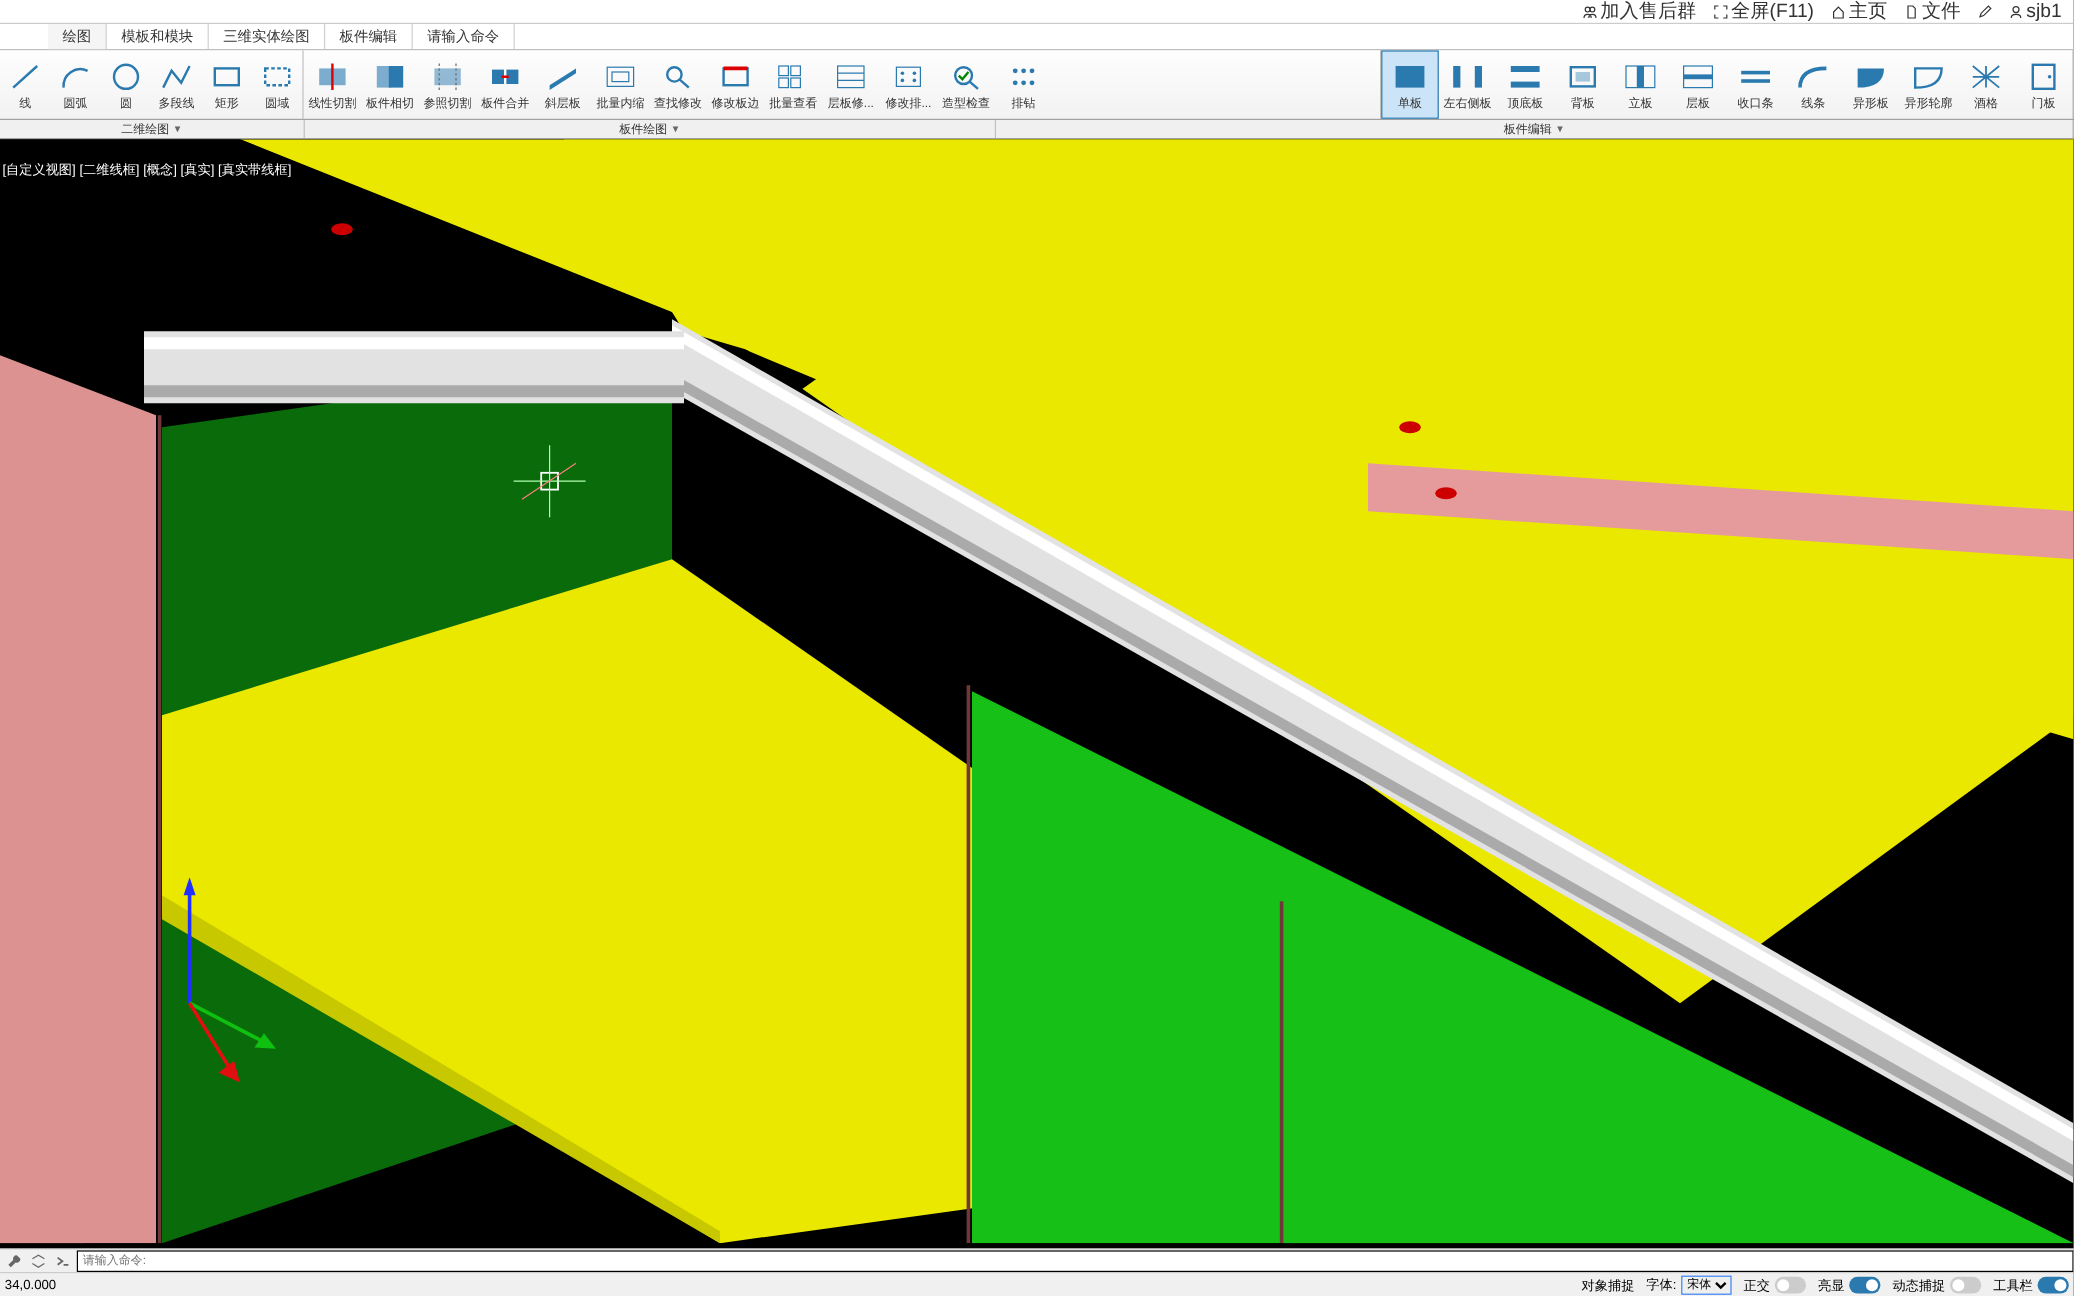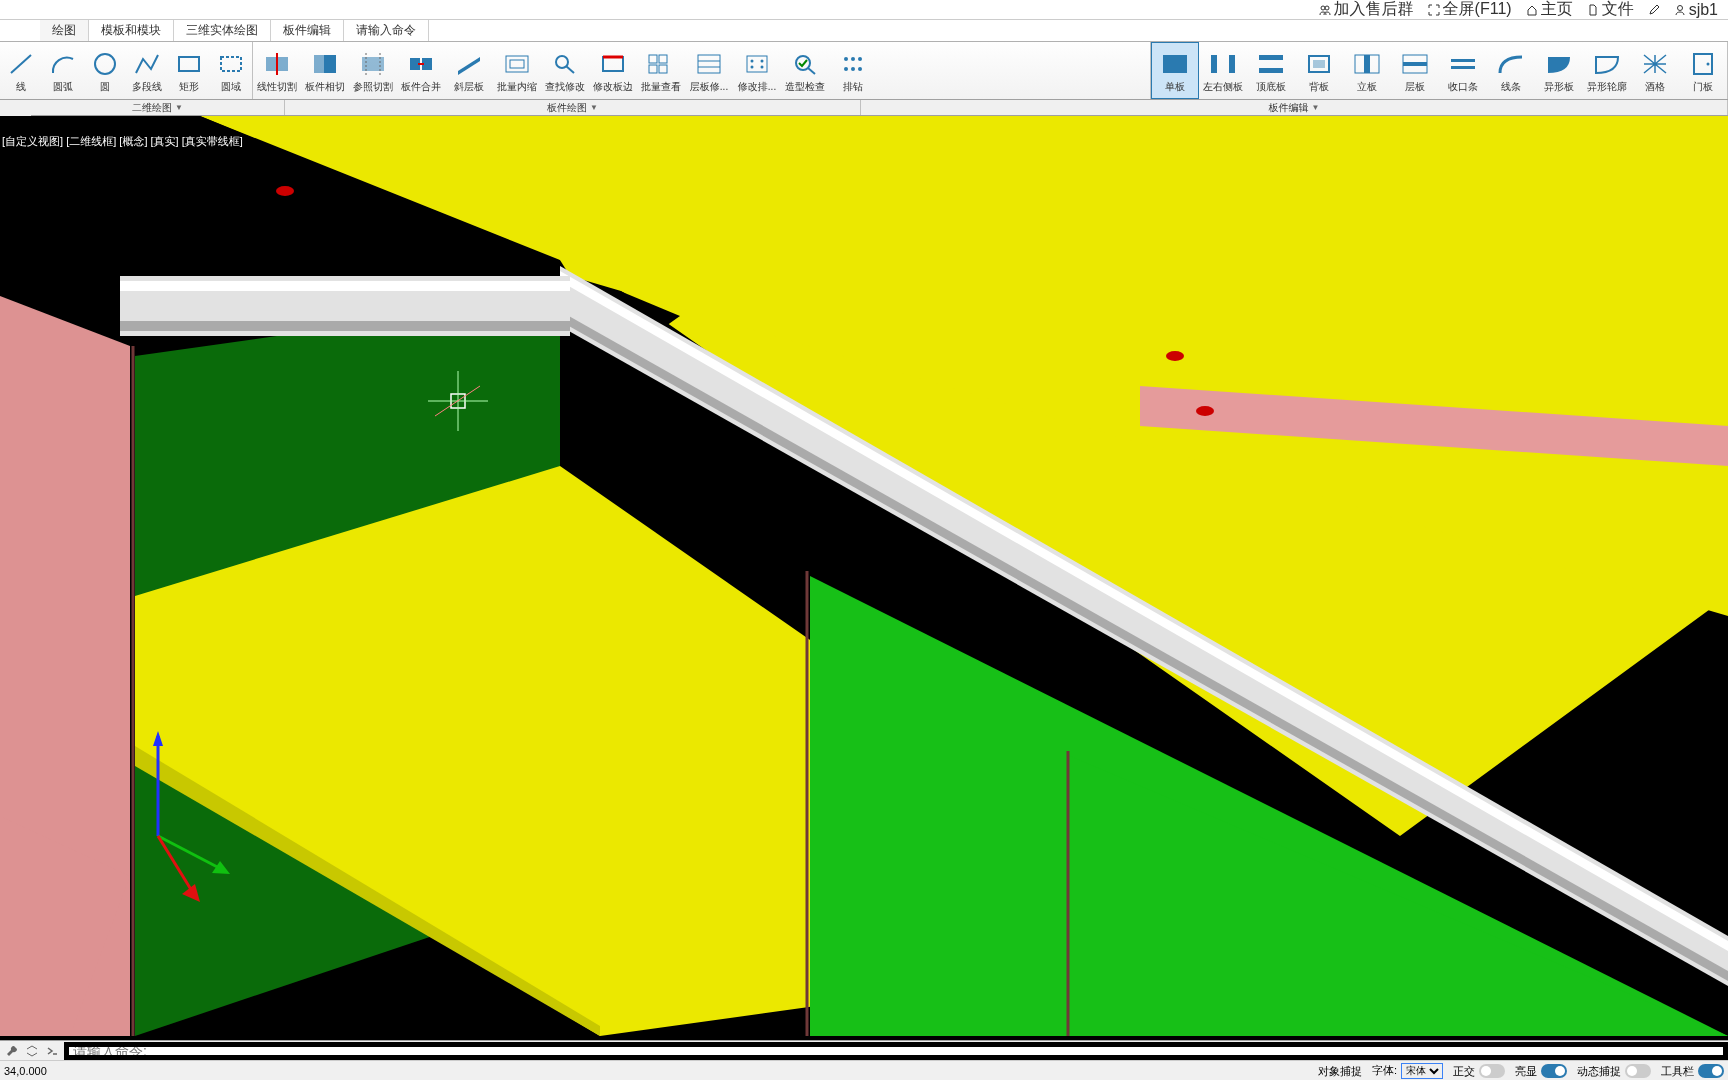--- a/index.html
+++ b/index.html
@@ -89,21 +89,20 @@
   margin-top: 2px;
 }
 
 .panel-titles {
   height: 16px;
   background: #f0f0f0;
   border-bottom: 1px solid #a0a0a0;
   display: flex;
   font-size: 10px;
   color: #333;
-  margin-left: 31px;
 }
 .panel-title {
   display: flex;
   align-items: center;
   justify-content: center;
   border-right: 1px solid #c0c0c0;
   gap: 3px;
 }
 .panel-title .dd { font-size: 8px; color: #666; }
 
@@ -124,24 +123,24 @@
 .cmd-row {
   height: 20px;
   background: #f0f0f0;
   border-top: 1px solid #a0a0a0;
   display: flex;
   align-items: center;
 }
 .cmd-input {
   flex: 1;
   height: 18px;
-  border: 5px solid #000000;
+  border: 1px solid #000000;
   background: #fff;
   padding: 0 4px;
-  font-size: 14px;
+  font-size: 10px;
   color: #999;
 }
 .cmd-icons { display: flex; gap: 4px; padding: 0 4px; }
 .cmd-icon { width: 16px; height: 16px; display: flex; align-items: center; justify-content: center; cursor: pointer; }
 
 .status-row {
   height: 20px;
   background: #f0f0f0;
   border-top: 1px solid #ccc;
   display: flex;

